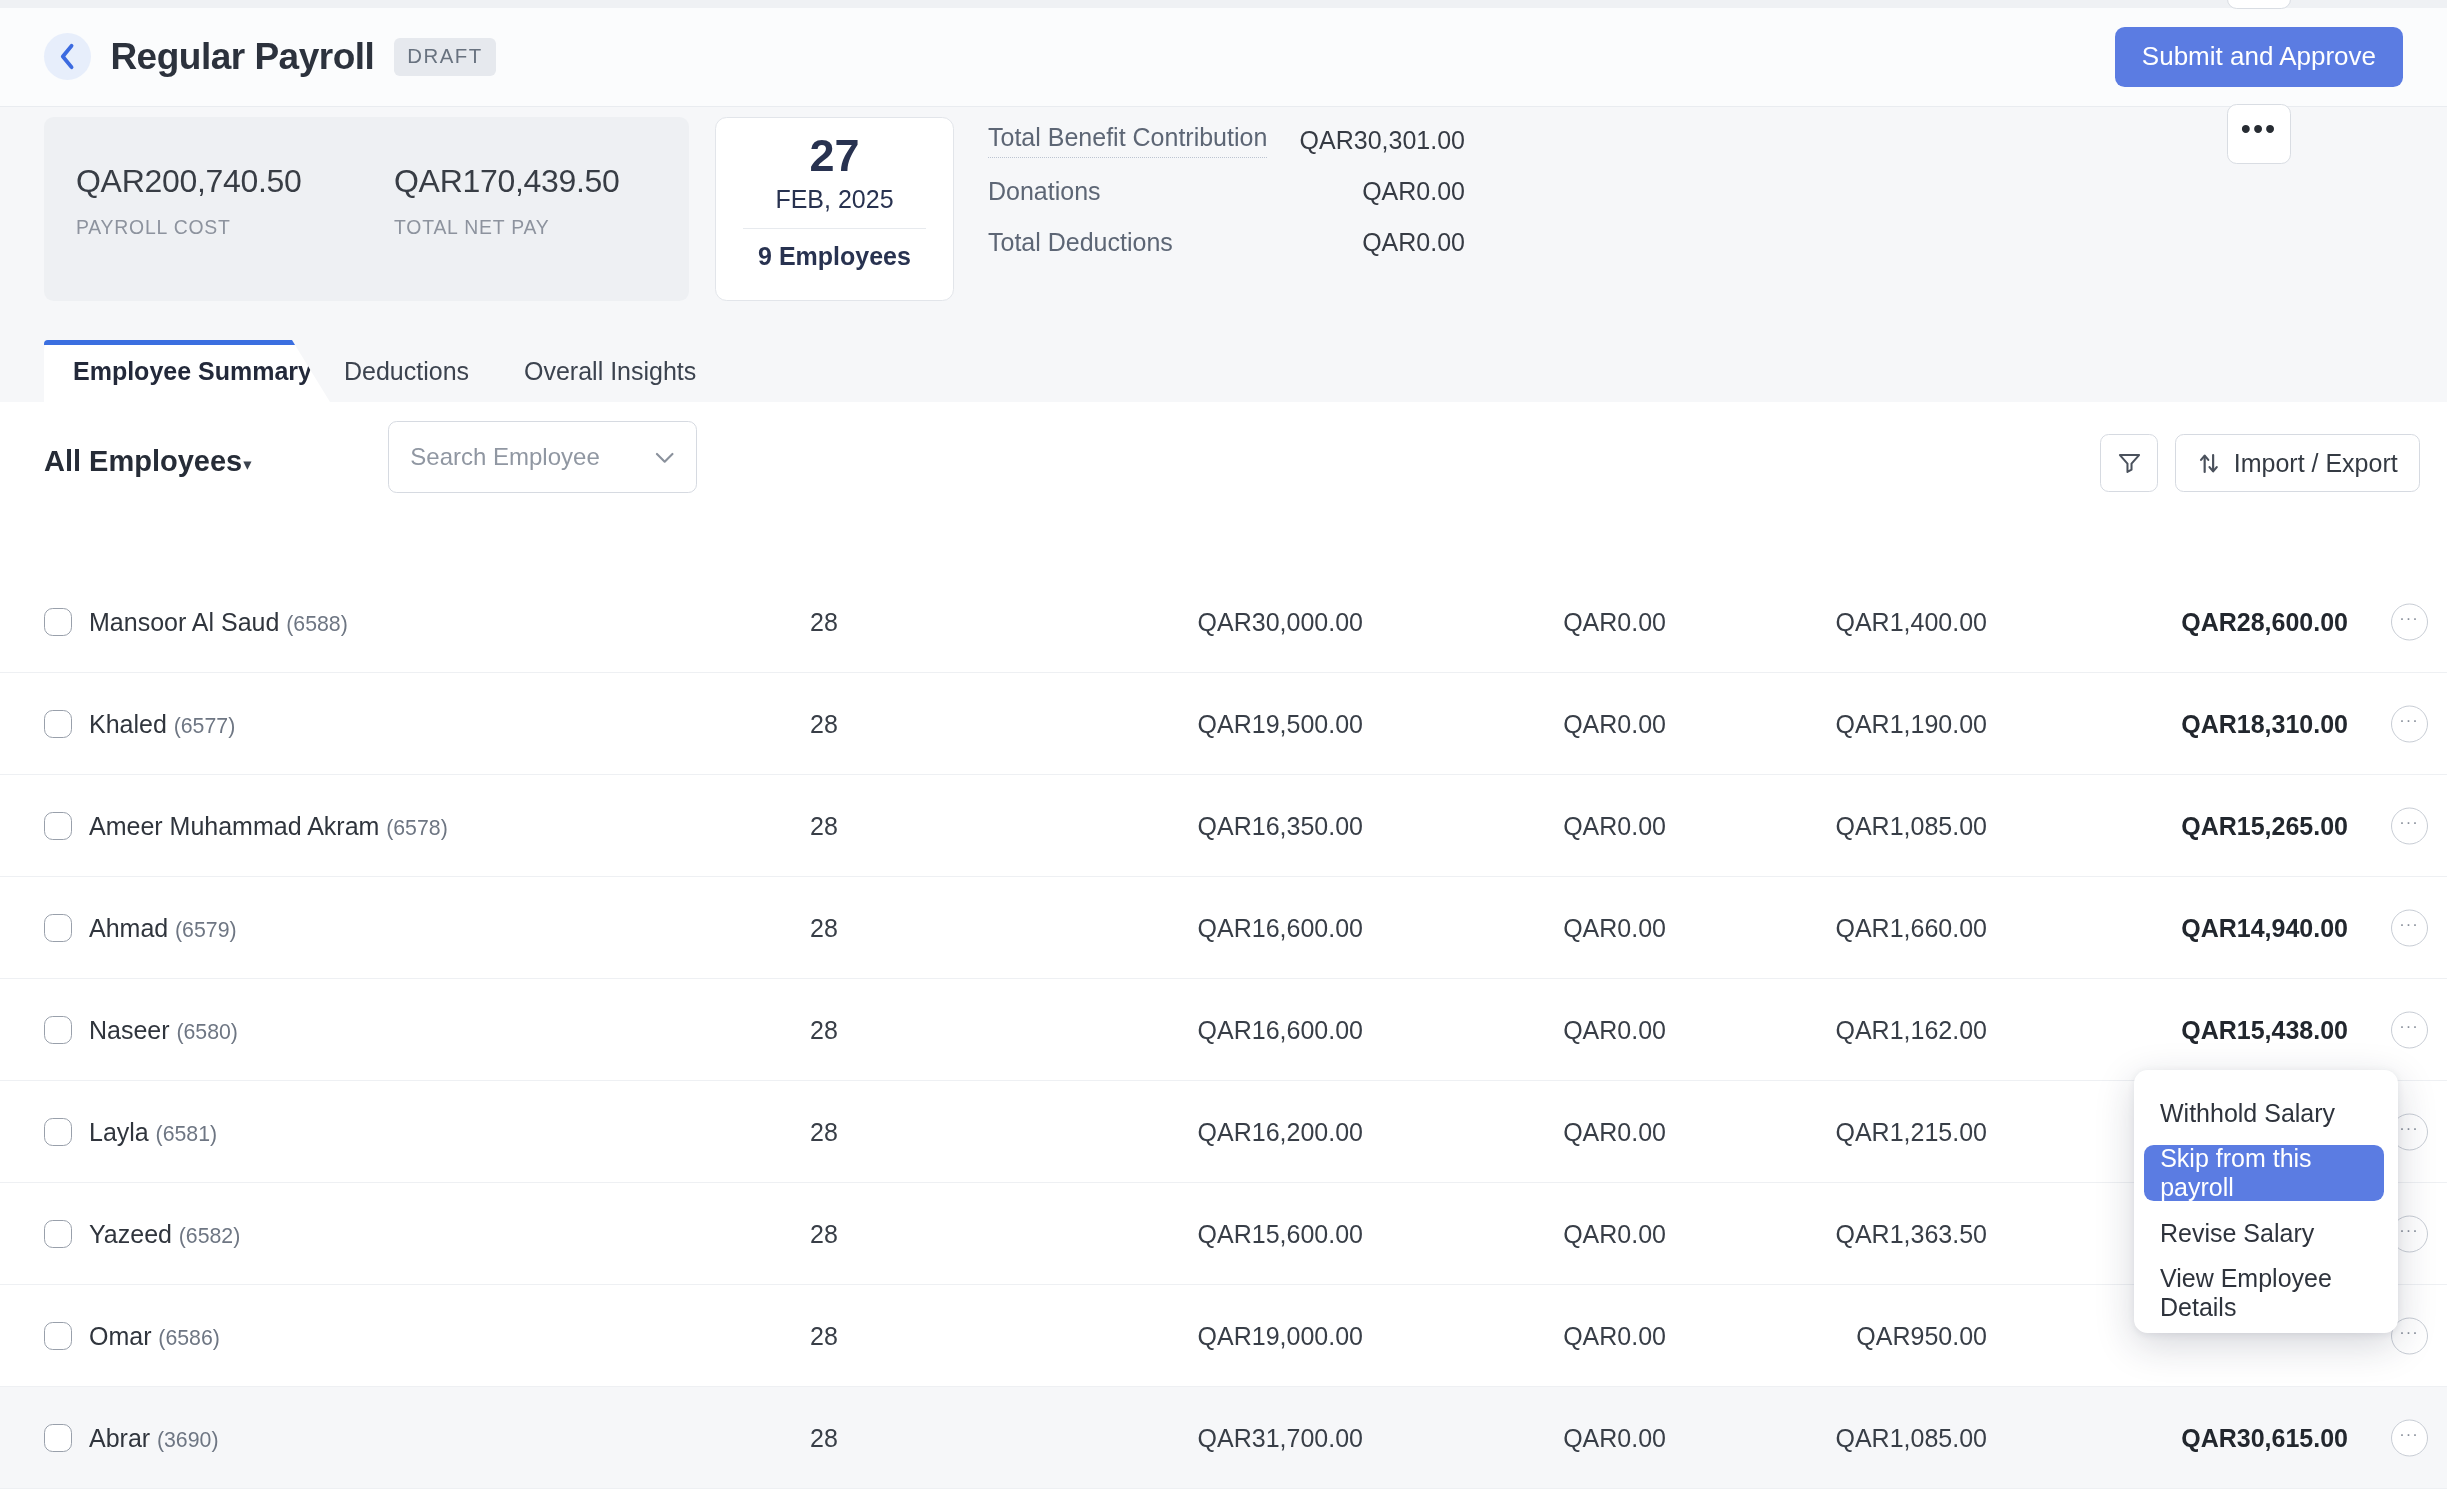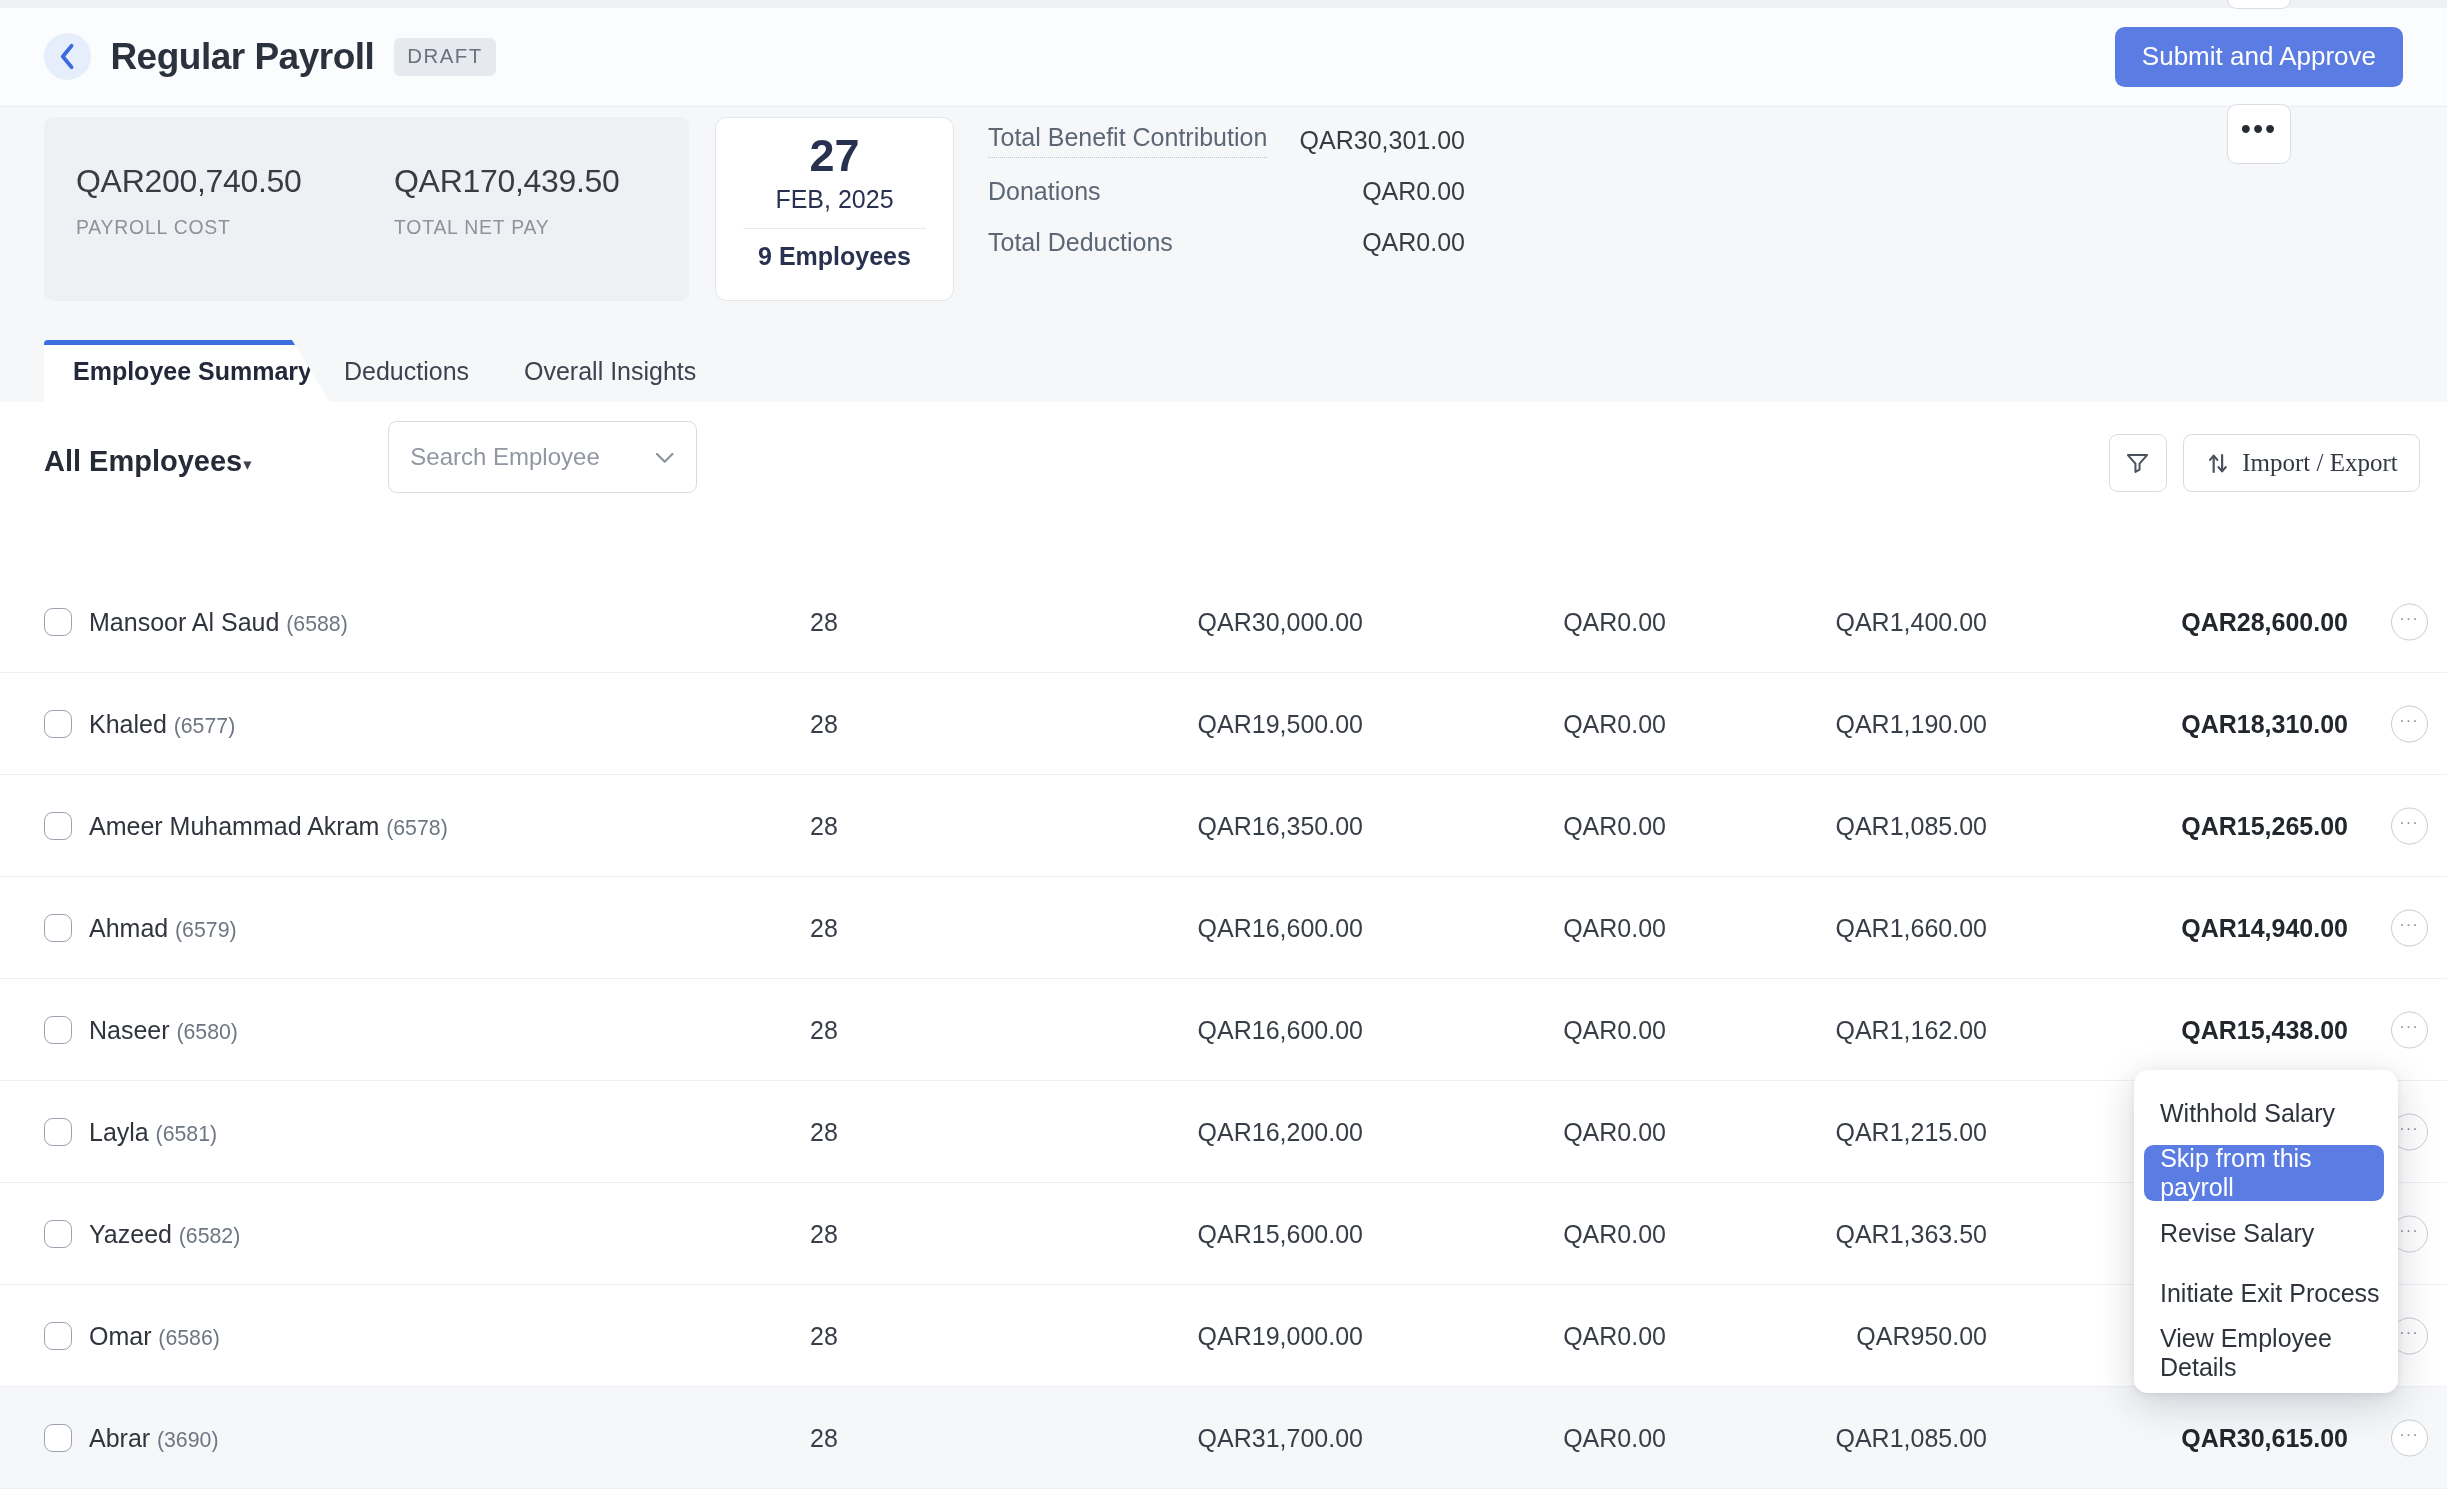--- a/index.html
+++ b/index.html
@@ -61,21 +61,21 @@
   .search-select { position:absolute; left:388px; top:19.4px; width:309px; height:72px; background:#fff;
                    border:1px solid #d6dae1; border-radius:8.7px; display:flex; align-items:center;
                    padding:0 21.3px; cursor:pointer; }
   .search-ph { font-size:24px; color:#9097a2; }
   .search-chevron { margin-left:auto; }
 
   .toolbar-right { position:absolute; right:27px; top:32px; display:flex; align-items:center; gap:16.5px; }
   .sq-btn { width:58px; height:58px; background:#fff; border:1px solid #d6dae1; border-radius:8.7px;
             display:flex; align-items:center; justify-content:center; cursor:pointer; }
   .imex-btn { height:58px; background:#fff; border:1px solid #d6dae1; border-radius:8.7px; padding:0 21.3px;
-              display:flex; align-items:center; gap:11.6px; font-size:25px; color:#343a43; font-family:Liberation Serif, serif; cursor:pointer; }
+              display:flex; align-items:center; gap:11.6px; font-size:25px; color:#343a43; font-family:Liberation Sans, sans-serif; cursor:pointer; }
 
   
   .thead { position:absolute; left:0; top:103px; width:100%; height:66px; border-top:1px solid #eceef2;
            border-bottom:1px solid #e4e7ec; }
   .th { position:absolute; top:50%; transform:translateY(-50%); font-size:20.4px; font-weight:700;
         color:#30353d; letter-spacing:0.4px; white-space:nowrap; }
   .th.dotted { border-bottom:1.9px dotted #c3cad6; padding-bottom:3.9px; transform:translateY(-40%); }
   .tbody { position:absolute; left:0; top:169px; width:100%; }
   .trow { position:relative; width:100%; height:102px; border-bottom:1px solid #eef0f3; background:#ffffff; }
   .trow.highlight { background:#f6f7f9; }
@@ -328,17 +328,16 @@
         </div>
       </div>
     </div>
 
   </div>
 
   <div class="context-menu">
     <div class="menu-item">Withhold Salary</div>
     <div class="menu-item active">Skip from this payroll</div>
     <div class="menu-item">Revise Salary</div>
-    <div class="menu-item">Initiate Exit Process</div>
     <div class="menu-item">View Employee Details</div>
   </div>
 </div>
 
 
 </body></html>

